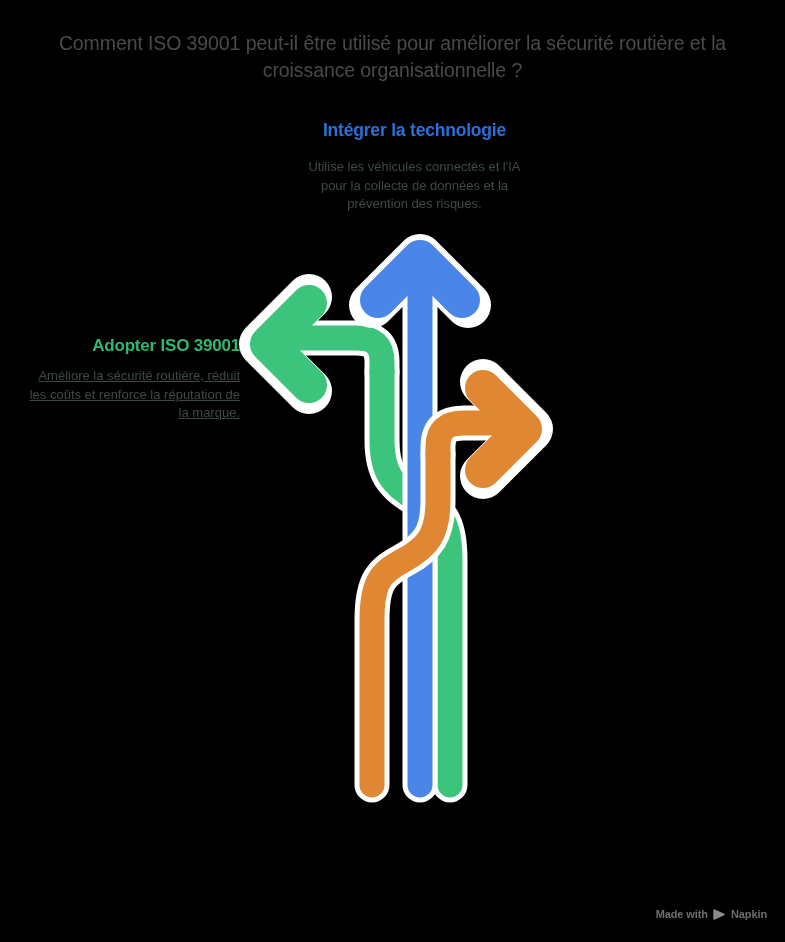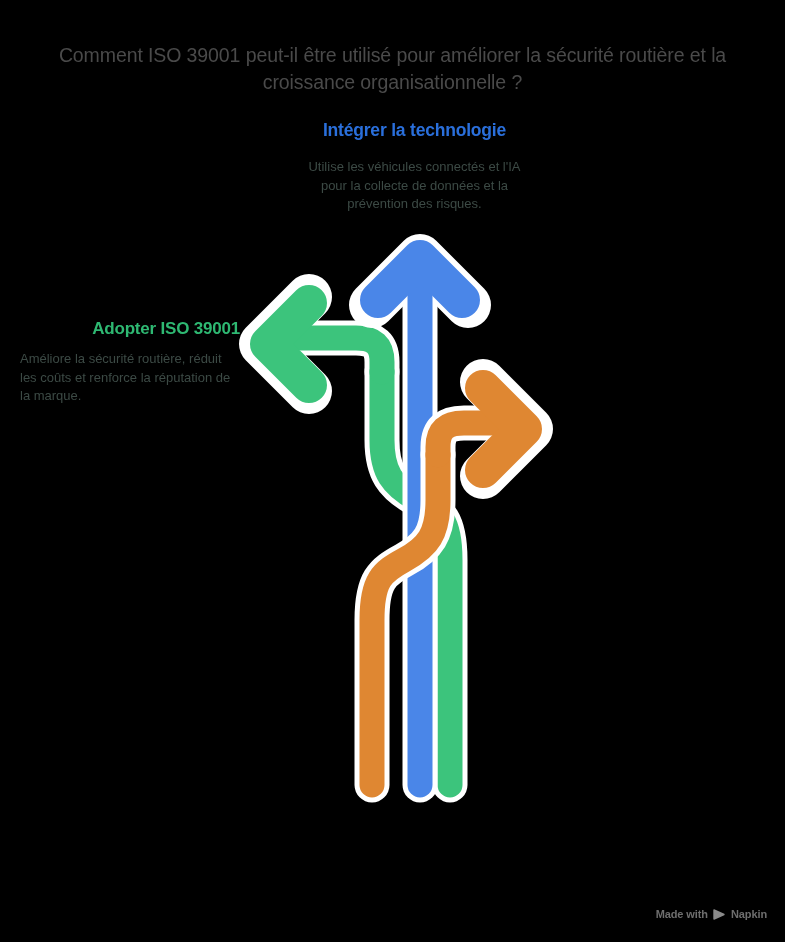--- a/index.html
+++ b/index.html
@@ -21,21 +21,21 @@
     left: 0;
     top: 0;
     width: 785px;
     height: 942px;
   }
 
   
   #title {
     position: absolute;
     left: 40px;
-    top: 42px;
+    top: 30px;
     width: 705px;
     text-align: center;
     color: #4a4a4a;
     font-size: 19.5px;
     font-weight: 500;
     line-height: 27px;
     letter-spacing: -0.1px;
   }
 
   
@@ -75,32 +75,33 @@
   }
   #block-blue .block-body {
     width: 225px;
     margin: 16px auto;
   }
 
   
   #block-green {
     position: absolute;
     left: 20px;
-    top: 317px;
+    top: 334px;
     width: 220px;
     text-align: right;
   }
   #block-green .block-heading {
     color: #2eb872;
     font-size: 17px;
     line-height: 23px;
     margin-bottom: 10px;
   }
   #block-green .block-body {
-    text-align: left;
+    text-align: right;
+    text-decoration: underline;
   }
 
   
   #block-orange {
     position: absolute;
     left: 542px;
     top: 366px;
     width: 200px;
     text-align: left;
   }

